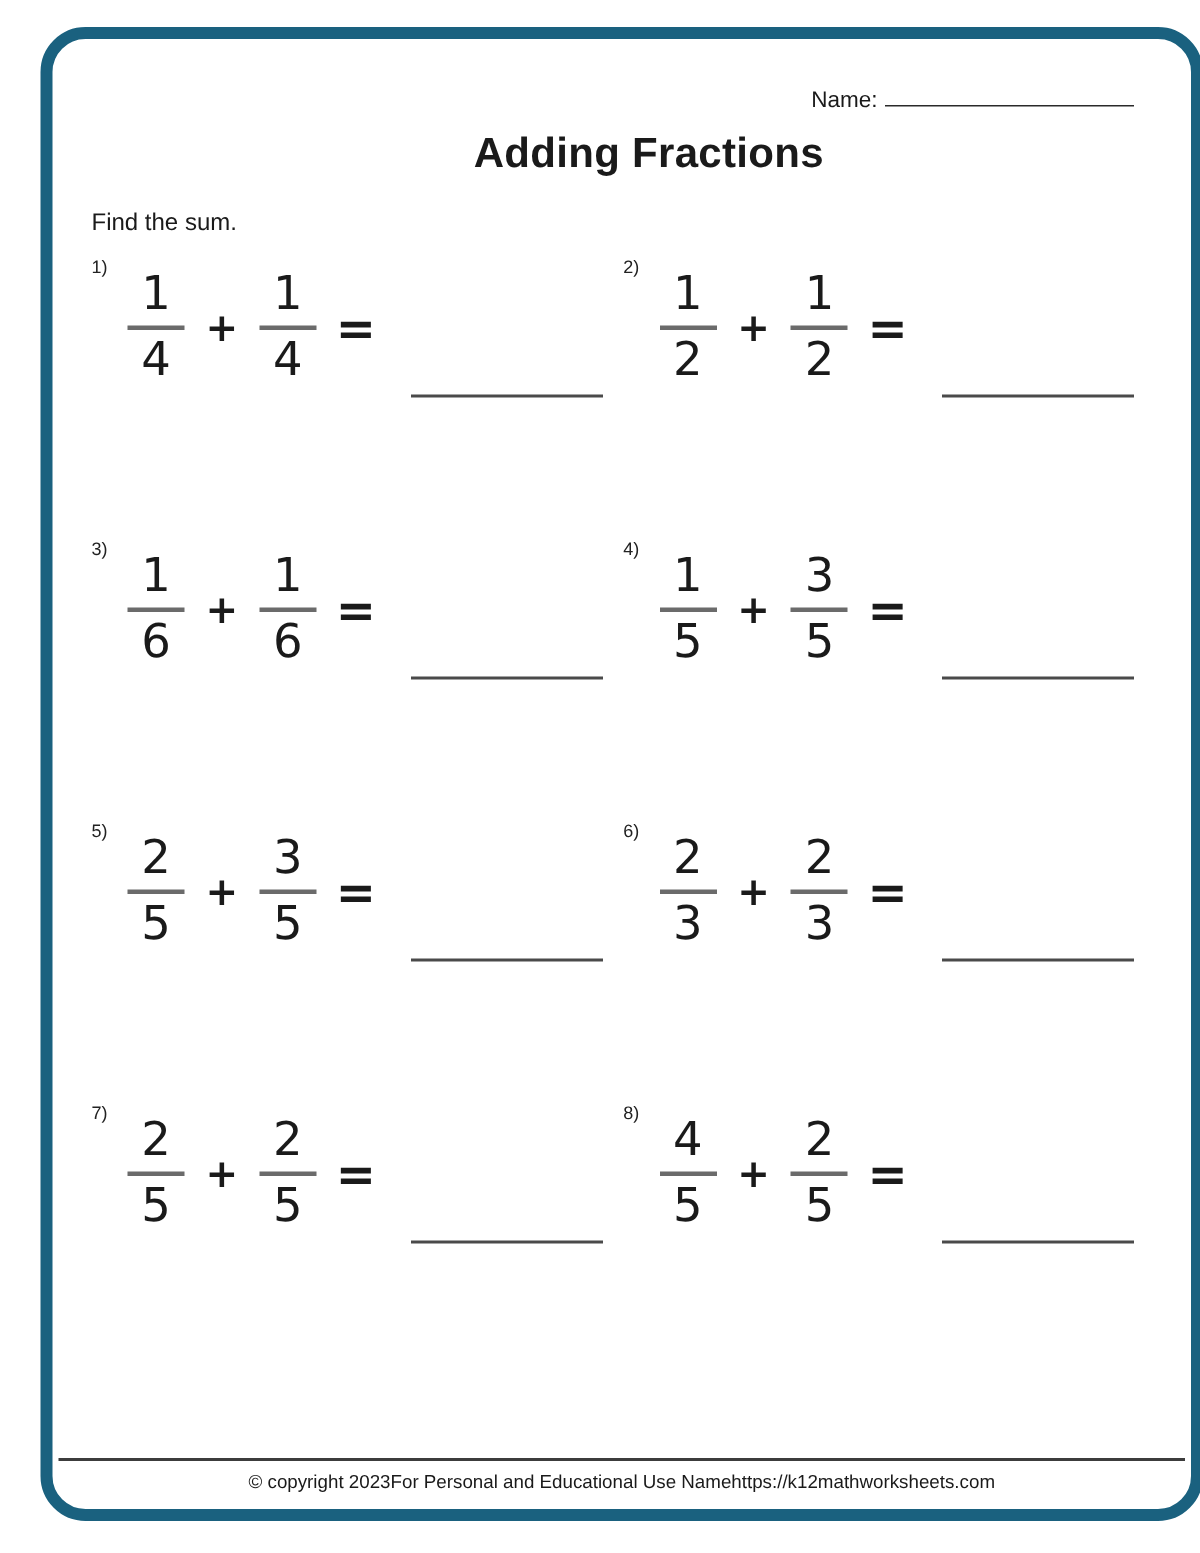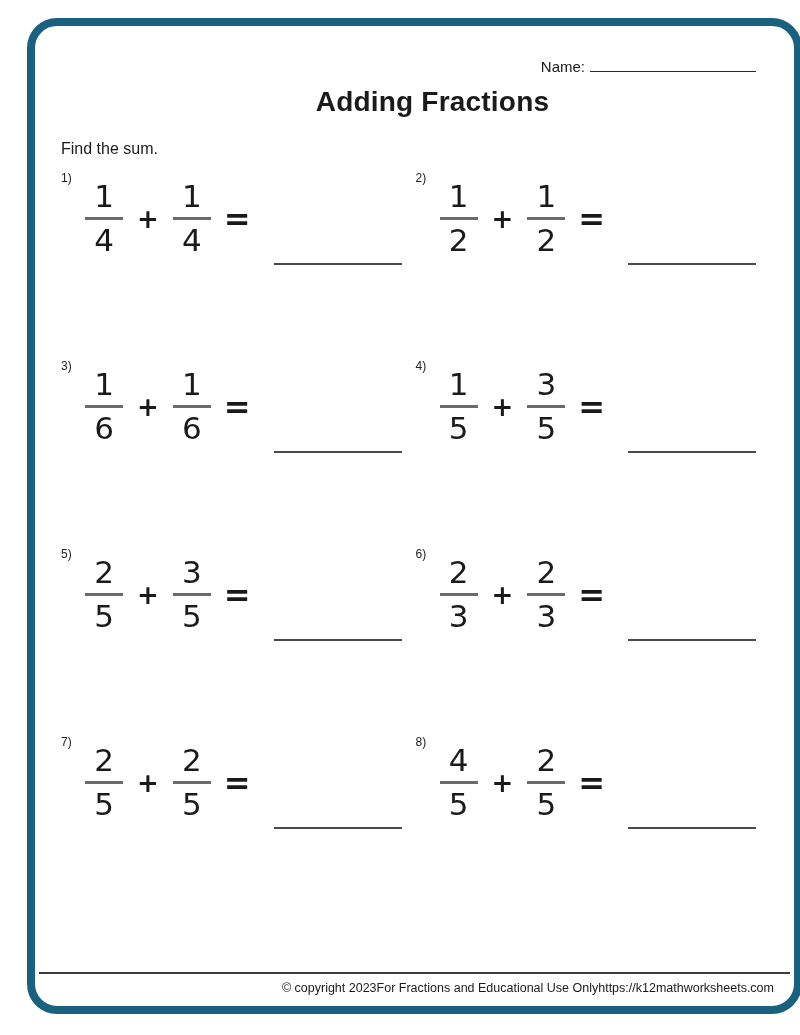--- a/index.html
+++ b/index.html
@@ -98,21 +98,21 @@
     border-bottom: 2px solid #4a4a4a;
     align-self: flex-end;
     margin-bottom: -8px;
     margin-left: 10px;
   }
   .footer {
     position: absolute;
     left: 4px; right: 4px; bottom: 11px;
     border-top: 2px solid #3c3c3c;
     display: flex;
-    justify-content: flex-end;
+    justify-content: center;
     align-items: baseline;
     padding: 7px 16px 0 16px;
     font-size: 12.5px;
     white-space: nowrap;
   }
 </style>
 </head>
 <body>
 
 <div class="sheet">
@@ -276,17 +276,17 @@
         </span>
         <span class="eq">=</span>
         <span class="blank"></span>
       </div>
     </div>
 
   </div>
 
   <div class="footer">
     <span>© copyright 2023</span>
-    <span>For Fractions and Educational Use Only</span>
+    <span>For Personal and Educational Use Name</span>
     <span>https://k12mathworksheets.com</span>
   </div>
 
 </div>
 
 </body></html>

